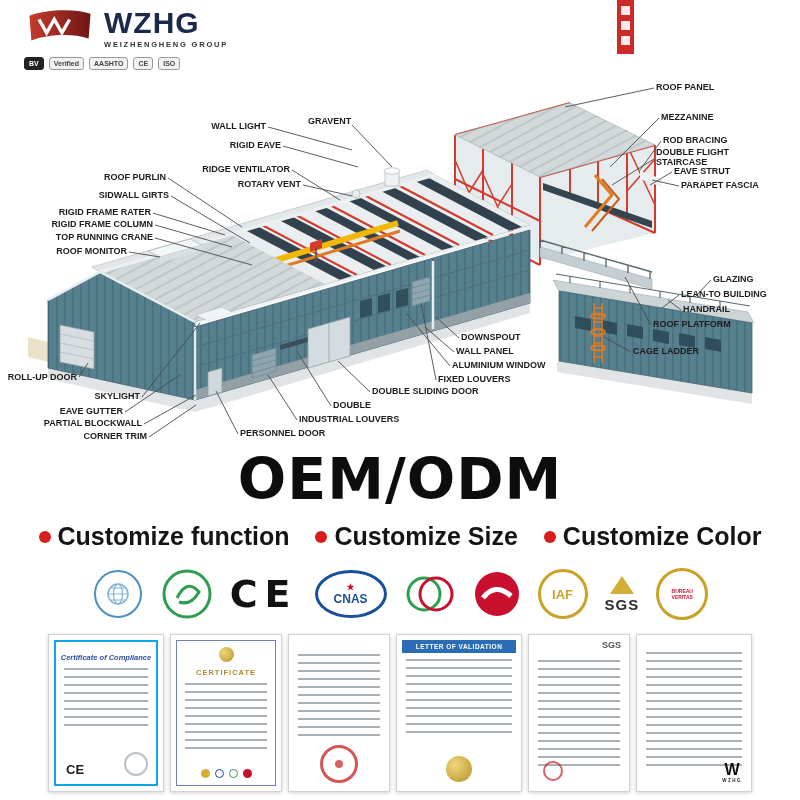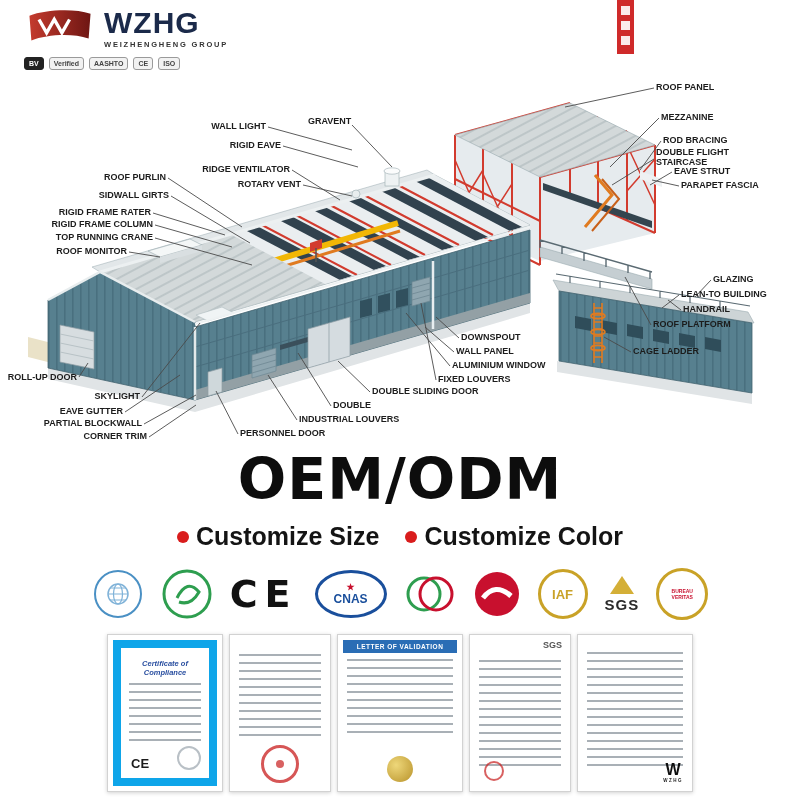--- a/index.html
+++ b/index.html
@@ -55,21 +55,21 @@
   .lg-sgs .sgs-t{font-size:15px;font-weight:900;color:#2b2b2b;letter-spacing:1px;}
   .lg-bv{width:46px;height:46px;border:3px solid #c9a227;border-radius:50%;justify-content:center;}
   .lg-bv span{font-size:5px;font-weight:bold;color:#c8102e;text-align:center;line-height:1.2;width:34px;}
 
   
   .cert-row{position:absolute;left:0;top:634px;width:800px;display:flex;justify-content:center;
             align-items:flex-start;gap:6px;}
   .cert{height:158px;background:#fff;border:1px solid #d2d2d2;box-shadow:0 1px 4px rgba(0,0,0,.18);
         position:relative;box-sizing:border-box;padding:5px;}
   .c1{width:116px;}.c2{width:112px;}.c3{width:102px;}.c4{width:126px;}.c5{width:102px;}.c6{width:116px;}
-  .cframe{border:8px solid #0ea5e9;height:100%;box-sizing:border-box;padding:5px 4px;position:relative;}
+  .cframe{border:2px solid #0ea5e9;height:100%;box-sizing:border-box;padding:5px 4px;position:relative;}
   .cframe2{border:1px solid #6a82c4;height:100%;box-sizing:border-box;padding:5px 4px;position:relative;}
   .c-title{font-size:7.5px;font-weight:bold;text-align:center;margin:6px 0 2px;}
   .blue-t{color:#2a4fa0;font-style:italic;}
   .gold-t{color:#b08a2e;letter-spacing:1px;}
   .c-header{background:#2a6db5;color:#fff;font-size:6.5px;font-weight:bold;text-align:center;
             padding:3px 2px;letter-spacing:.5px;}
   .bars{margin:6px 4px 0;background:repeating-linear-gradient(to bottom,#a9b0b6 0 2px,transparent 2px 8px);}
   .b1{height:58px;}.b2{height:66px;}.b3{height:86px;margin-top:14px;}.b4{height:78px;}
   .b5{height:108px;margin-top:10px;}.b6{height:118px;margin-top:12px;}
   .seal{border-radius:50%;position:absolute;}
@@ -332,20 +332,24 @@
         <div class="dlabel" style="top: 244px; left: 653px;">ROOF PLATFORM</div>
         <div class="dlabel" style="top: 271px; left: 633px;">CAGE LADDER</div>
       </div>
   </section>
 
   <h1 class="headline">OEM/ODM</h1>
 
   <div class="features">
       <div class="feat">
         <span class="dot"></span>
+        <span>Customize function</span>
+      </div>
+      <div class="feat">
+        <span class="dot"></span>
         <span>Customize Size</span>
       </div>
       <div class="feat">
         <span class="dot"></span>
         <span>Customize Color</span>
       </div>
     </div>
 
   <div class="logo-row">
     <div class="lg">
@@ -391,20 +395,33 @@
 
   <div class="cert-row">
     <div class="cert c1">
       <div class="cframe">
         <div class="c-title blue-t">Certificate of Compliance</div>
         <div class="bars b1"></div>
         <span class="ce-sm">CE</span>
         <span class="seal gray"></span>
       </div>
     </div>
+    <div class="cert c2">
+      <div class="cframe2">
+        <div class="gold-top"></div>
+        <div class="c-title gold-t">CERTIFICATE</div>
+        <div class="bars b2"></div>
+        <div class="logo-dots">
+            <i></i>
+            <i></i>
+            <i></i>
+            <i></i>
+          </div>
+      </div>
+    </div>
     <div class="cert c3">
       <div class="bars b3"></div>
       <span class="seal redbig"></span>
     </div>
     <div class="cert c4">
       <div class="c-header">LETTER OF VALIDATION</div>
       <div class="bars b4"></div>
       <span class="seal gold"></span>
     </div>
     <div class="cert c5">

